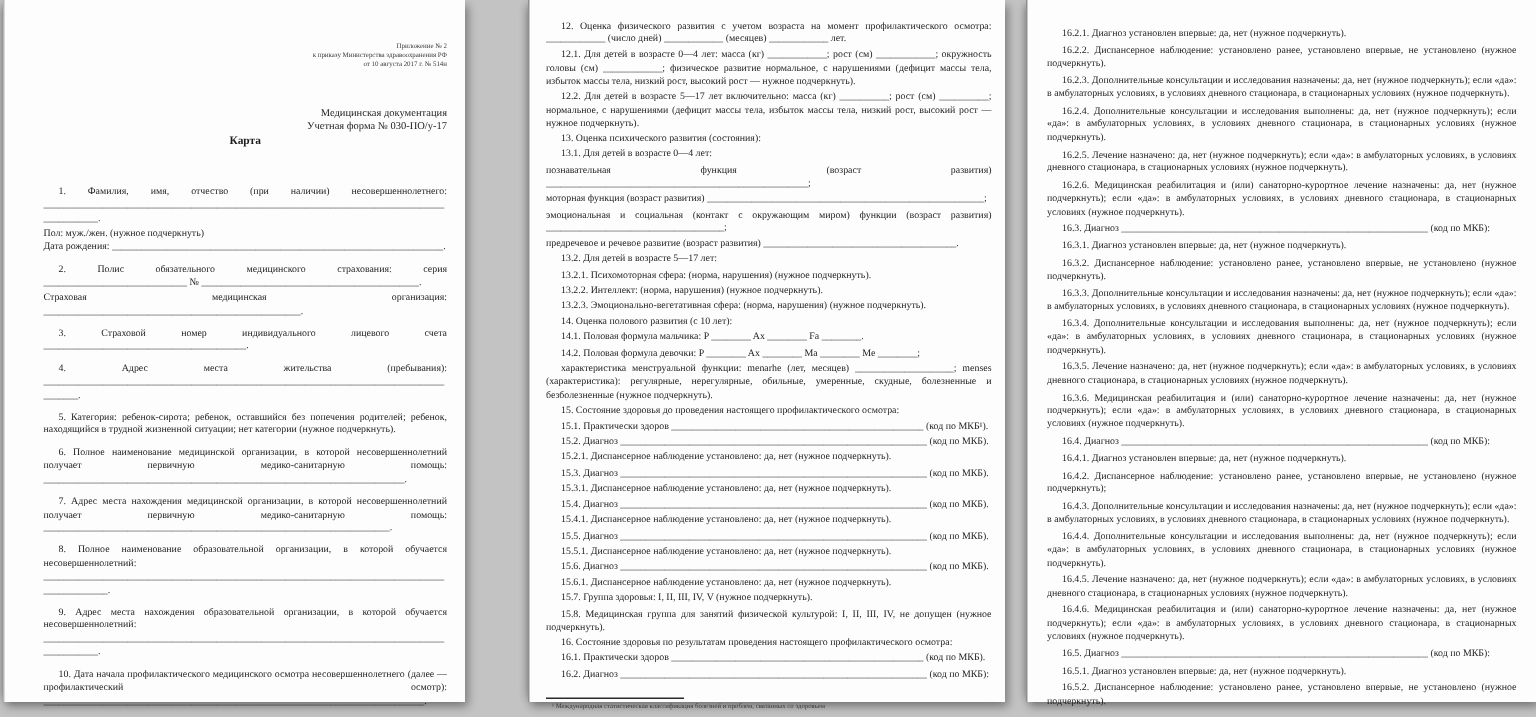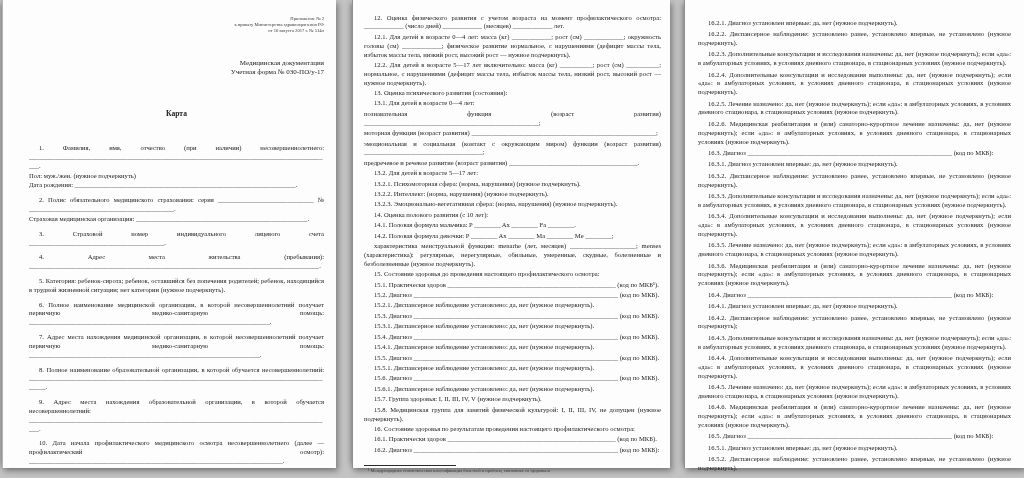--- a/index.html
+++ b/index.html
@@ -9,42 +9,42 @@
     overflow:hidden;
     position:relative;
     font-family:"Liberation Serif","DejaVu Serif",serif;
   }
   .page {
     position:absolute; top:0; height:468px;
     background:#fdfdfd; color:#1c1c1c;
     box-sizing:border-box;
     box-shadow:2px 3px 6px rgba(0,0,0,0.38), -4px 0 6px -3px rgba(0,0,0,0.30);
   }
-  #page1 { left:2px;  width:334px; padding:8px 12px 0 26px; border-left:1px solid #b5b5b5; }
+  #page1 { left:2px;  width:308px; padding:20px 12px 0 26px; border-left:1px solid #b5b5b5; }
   #page2 { left:352px; width:318px; padding:12px 9px 0 11px; border-left:1px solid #8f8f8f; }
   #page3 { left:684px; width:340px; padding:16px 13px 0 13px; border-left:1px solid #8f8f8f; }
 
   .para {
     margin:0; font-size:6.6px; line-height:1.34;
     text-align:justify; text-indent:10px;
     overflow-wrap:break-word;
   }
   .flush  { text-indent:0; }
   .right  { text-align:right; text-indent:0; }
   .center { text-align:center; text-indent:0; }
   .bold   { font-weight:bold; }
   .tiny   { font-size:4.6px; line-height:1.35; color:#3a3a3a; }
   .doc    { font-size:7px; line-height:1.35; }
   .ttl    { font-size:7.6px; line-height:1.4; }
   .tight  { margin-top:1px; }
 
   #page1 .item { margin-top:6px; }
   #page1 .annex-block { margin-top:8px; }
   #page1 .doc-block   { margin-top:24px; }
-  #page1 .title-block { margin-top:32px; }
+  #page1 .title-block { }
   #page1 .first-item  { margin-top:24px; }
 
   #page2 .para { margin-top:1.6px; }
   #page3 .para { margin-top:2.6px; }
 
   .footnote-divider {
     width:92px; border-top:1px solid #2a2a2a;
     margin-top:10px; margin-bottom:2px;
   }
   .footnote { font-size:4.5px; line-height:1.3; color:#3a3a3a; text-indent:4px; text-align:left; }

